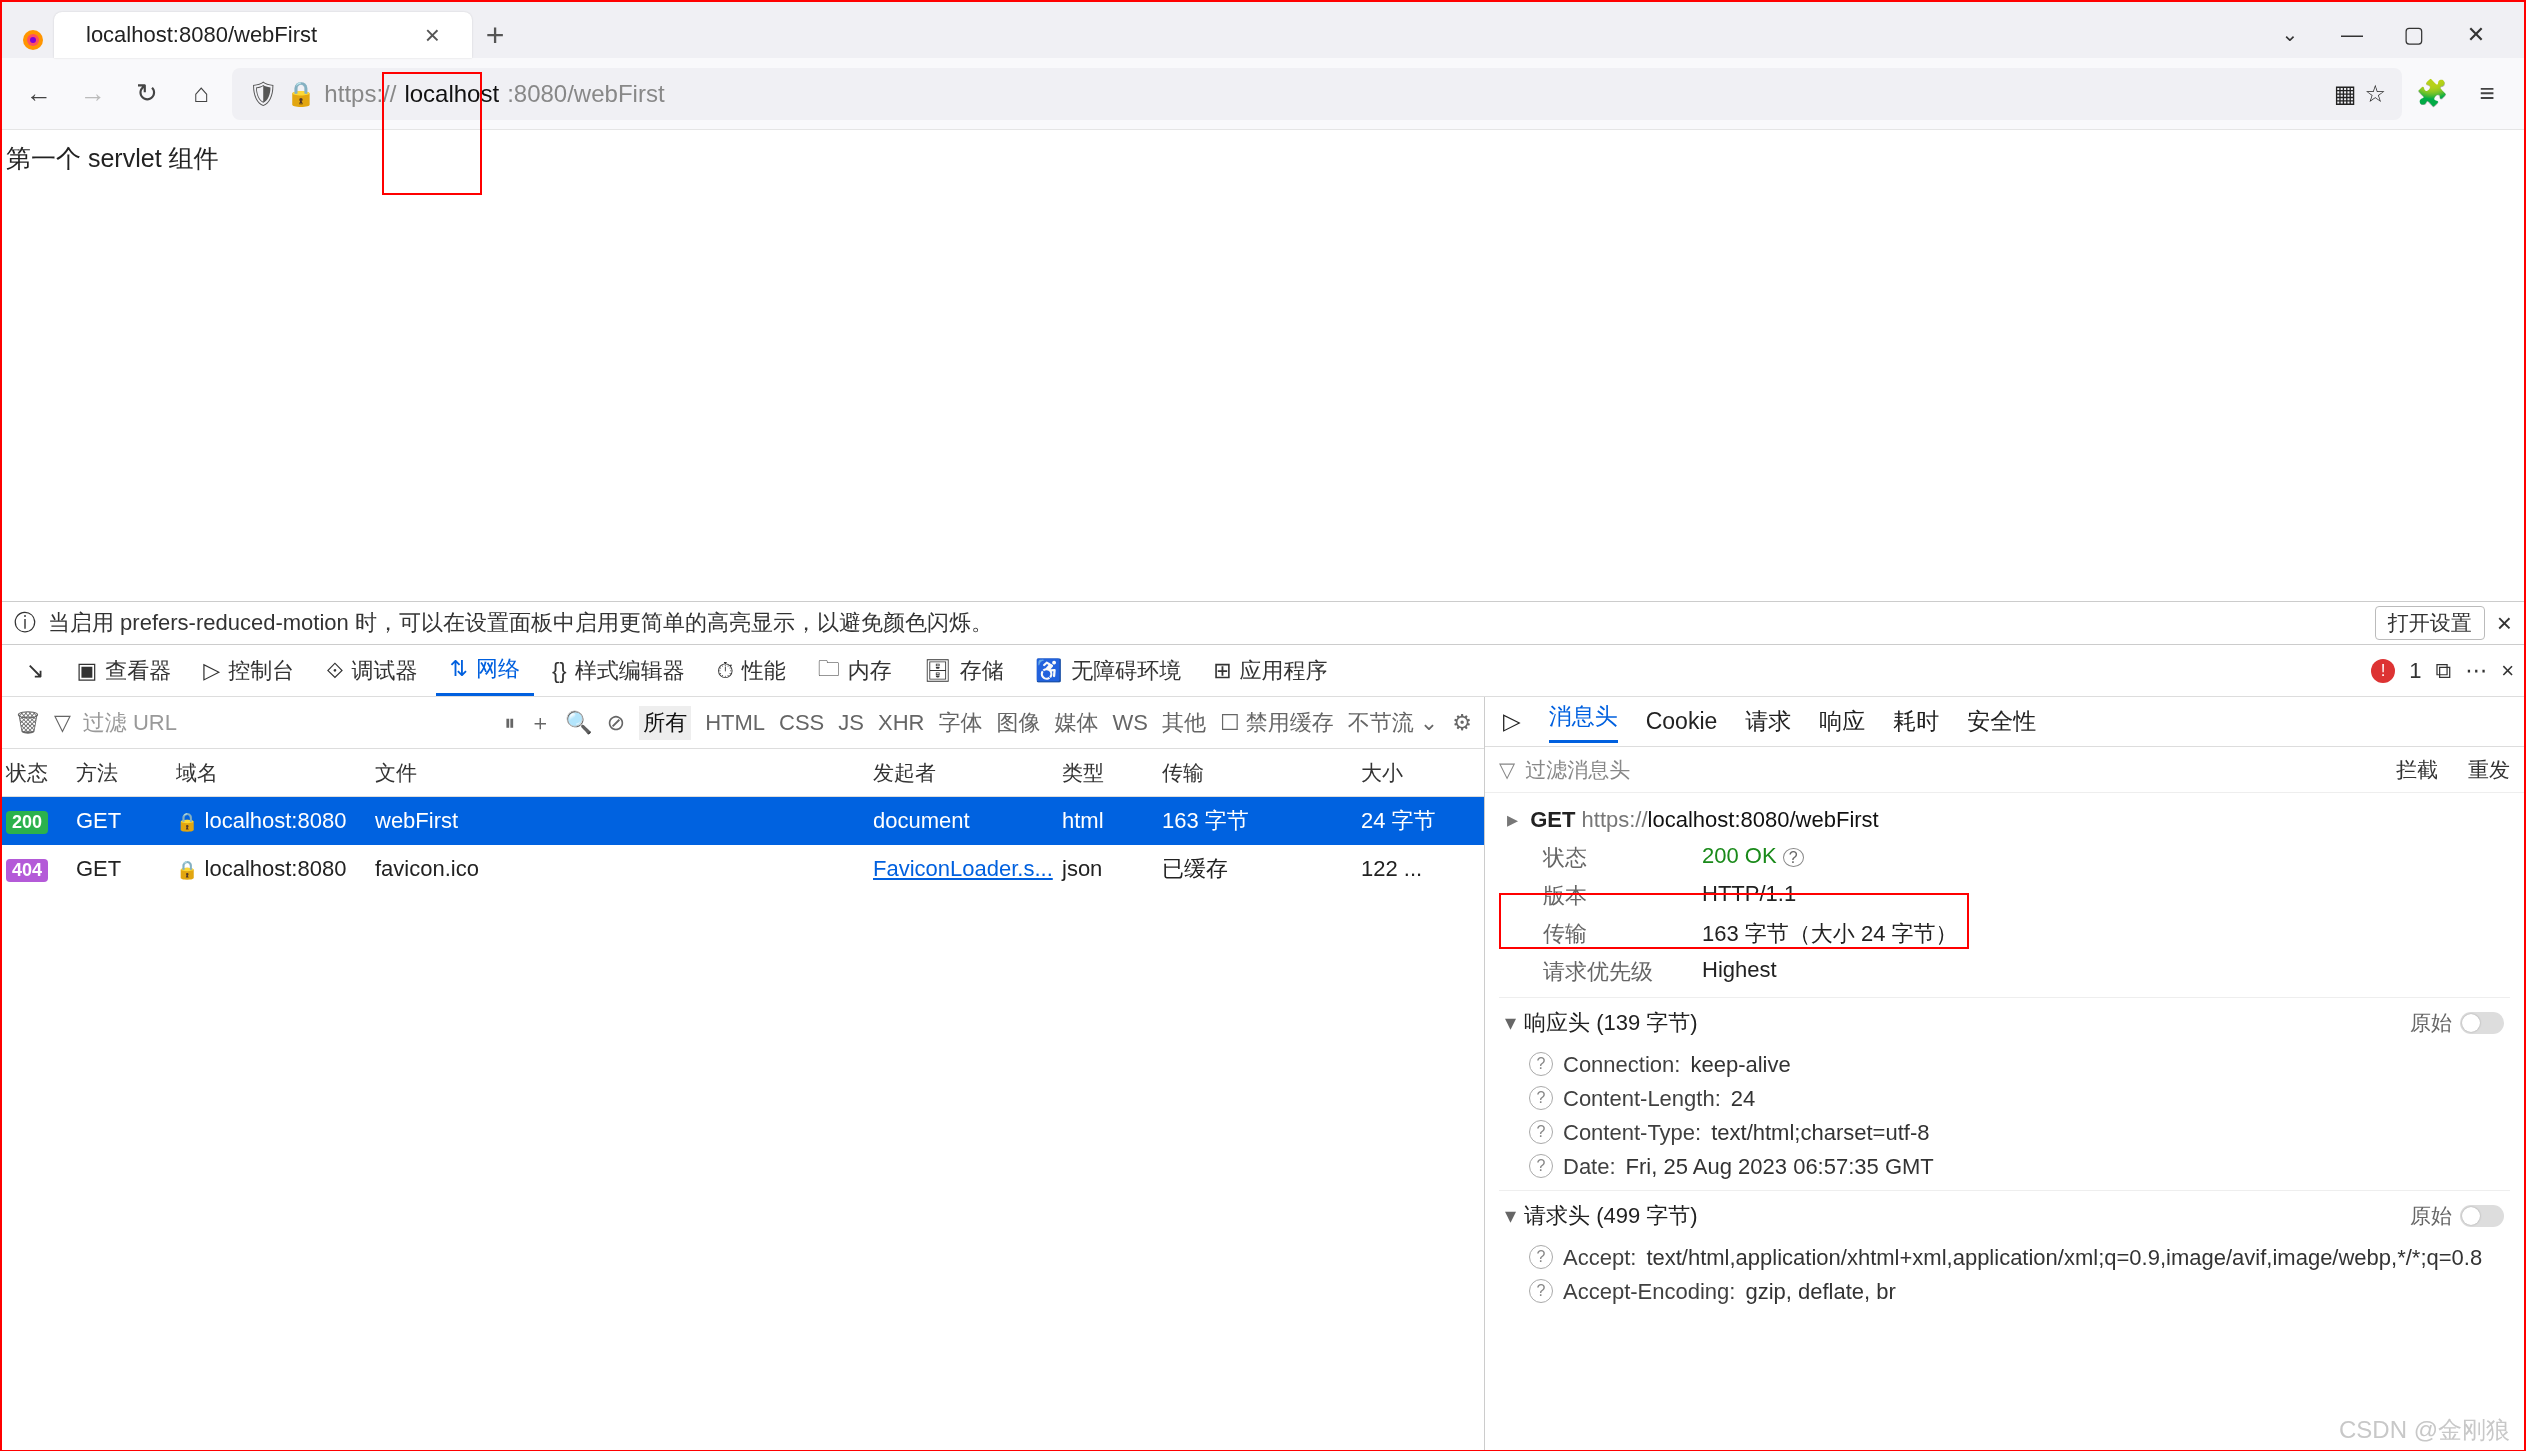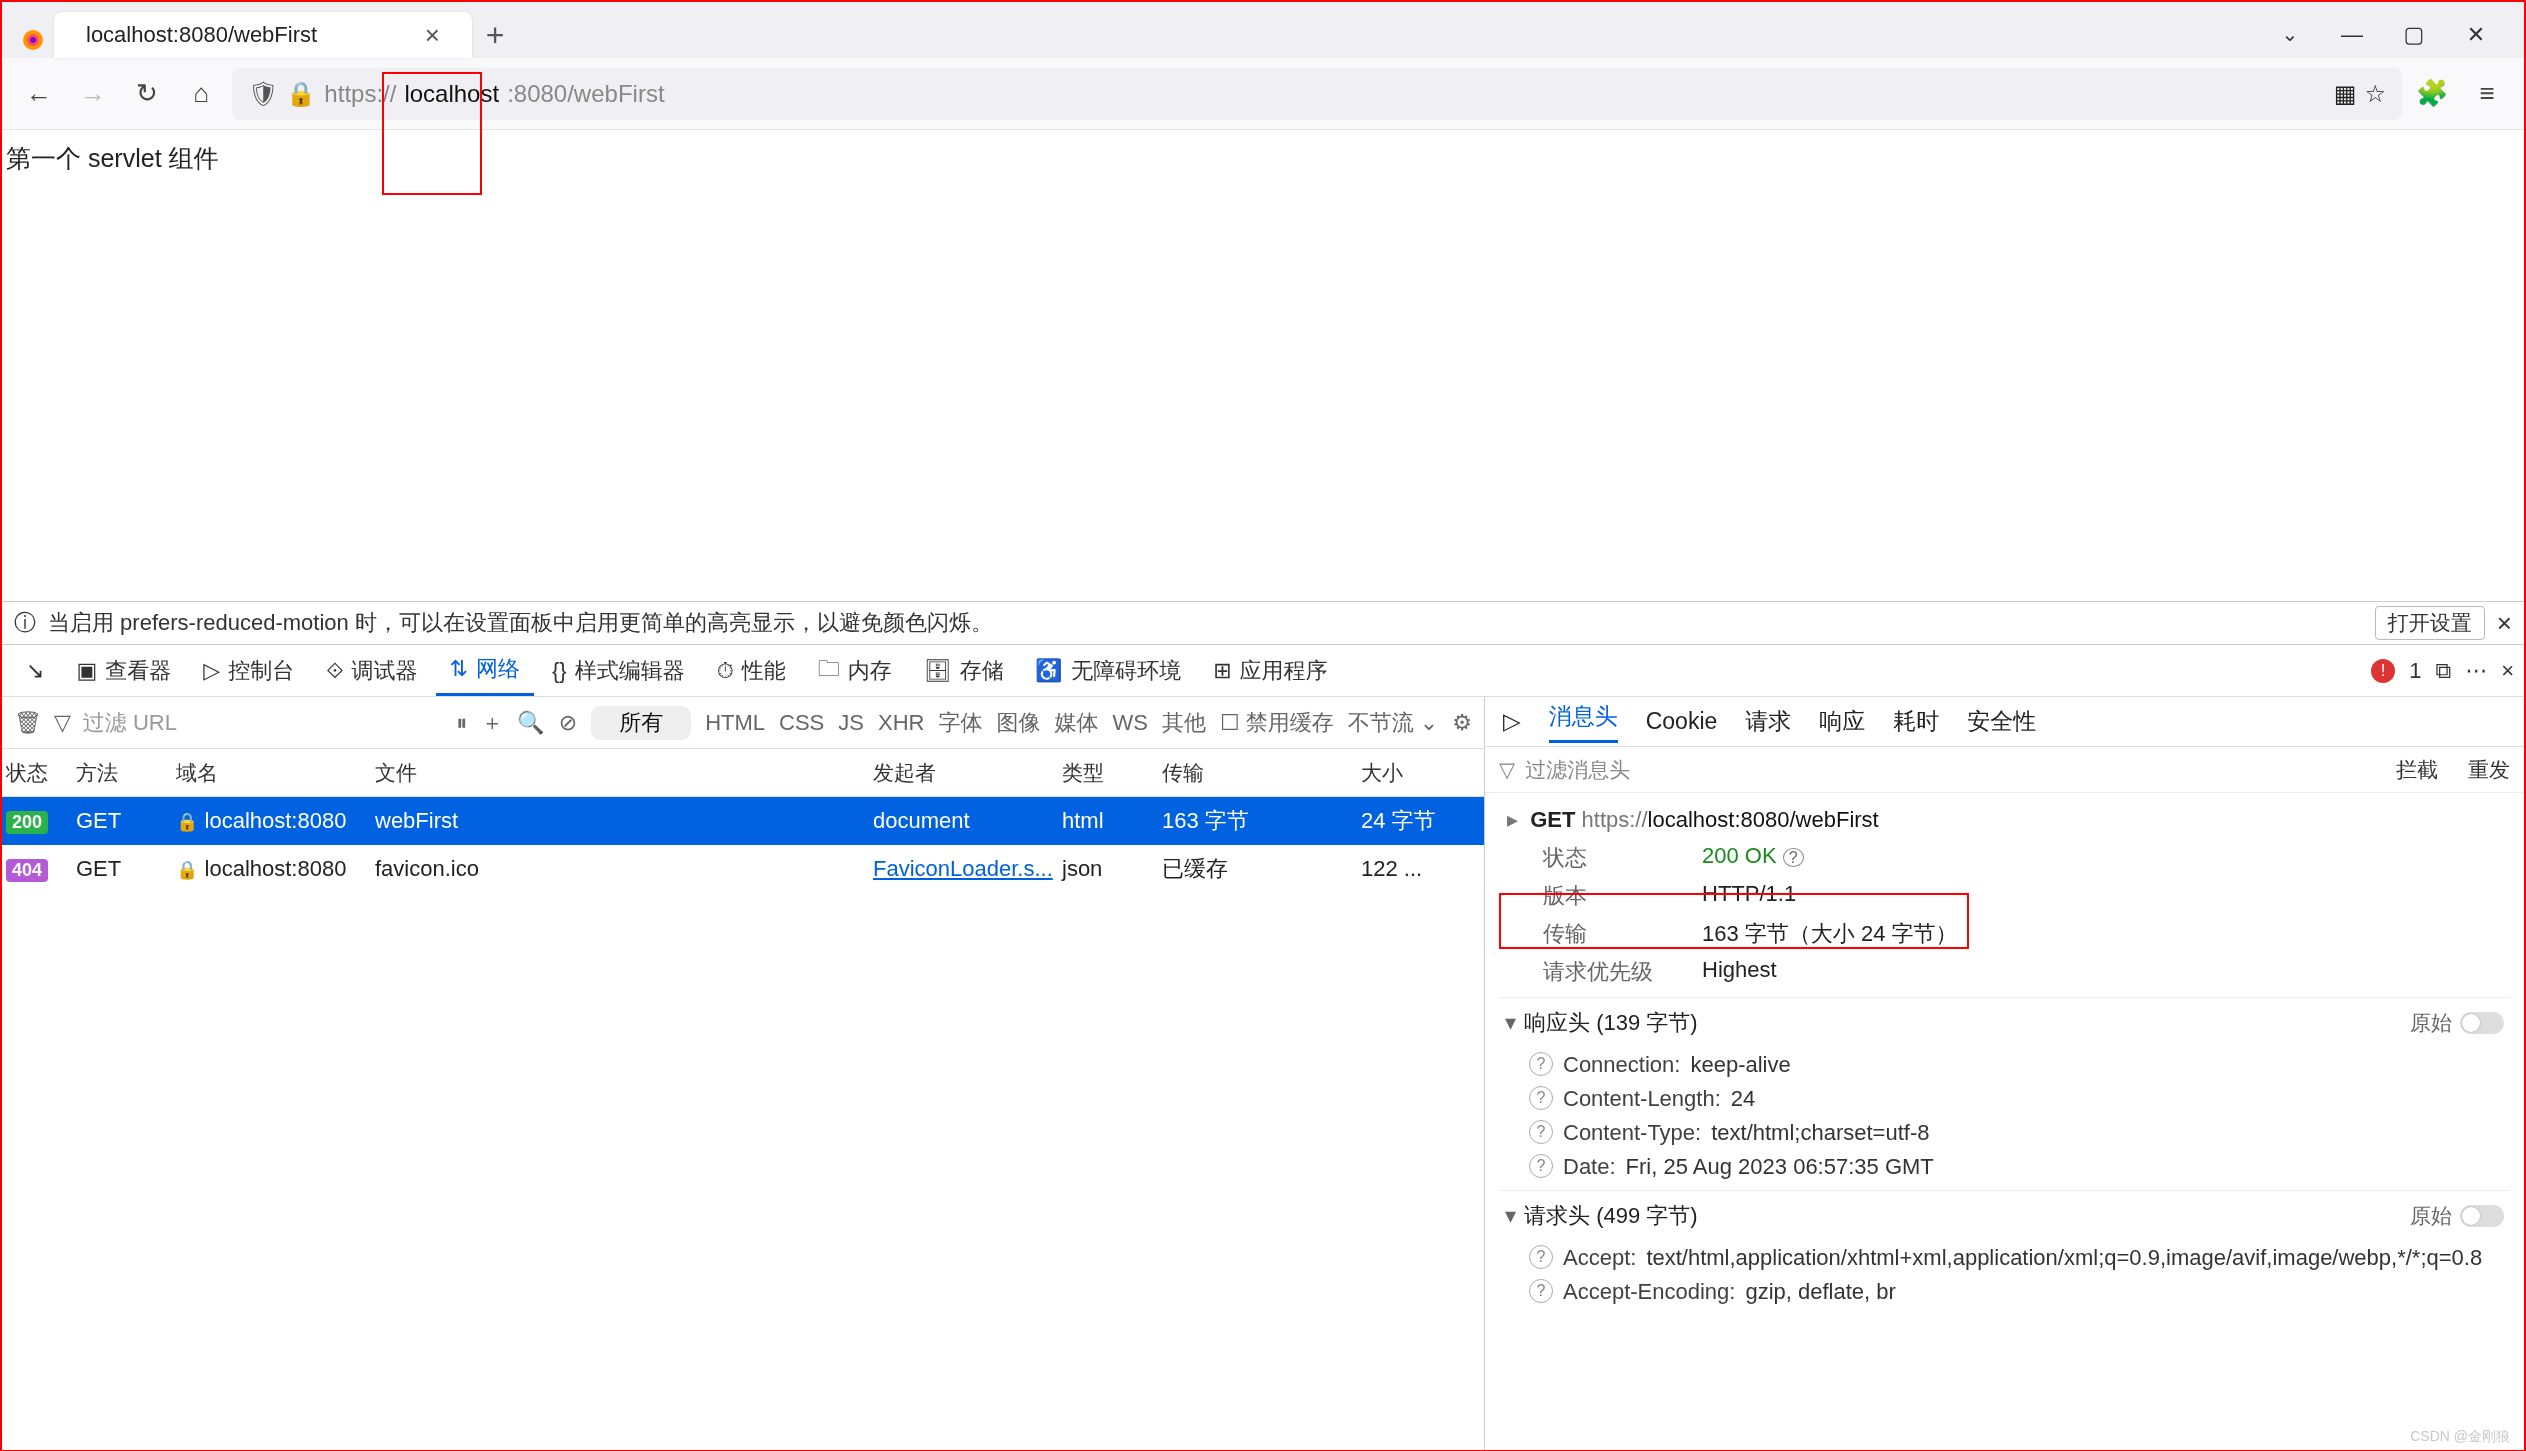--- a/index.html
+++ b/index.html
@@ -38,21 +38,21 @@
 .dt-tabs { height: 52px; display: flex; align-items: center; gap: 4px; padding: 0 10px; border-bottom: 1px solid #ddd; font-size: 22px; color: #333; }
 .dt-tab { display: flex; align-items: center; gap: 8px; padding: 0 14px; height: 100%; }
 .dt-tab.active { color: #0060df; border-bottom: 3px solid #0060df; }
 .dt-tabs .right { margin-left: auto; display: flex; align-items: center; gap: 14px; }
 .err-badge { width: 24px; height: 24px; border-radius: 50%; background: #d33; display: inline-flex; align-items: center; justify-content: center; color: #fff; font-size: 17px; }
 
 .dt-body { flex: 1; display: flex; min-height: 0; }
 .net-left { width: 1483px; display: flex; flex-direction: column; border-right: 1px solid #ccc; }
 .net-toolbar { height: 52px; display: flex; align-items: center; gap: 12px; padding: 0 12px; border-bottom: 1px solid #ddd; font-size: 22px; color: #666; }
 .net-toolbar .right { margin-left: auto; display: flex; align-items: center; gap: 14px; }
-.filter-pill { background: #eee; padding: 2px 28px; border-radius: 9px; color: #111; }
+.filter-pill { background: #eee; padding: 2px 4px; border-radius: 0; color: #111; }
 .net-head, .net-row { display: grid; grid-template-columns: 70px 100px 199px 498px 189px 100px 199px 119px; align-items: center; font-size: 22px; height: 48px; padding: 0 4px; }
 .net-head { color: #333; border-bottom: 1px solid #ddd; font-size: 21px; }
 .net-row.selected { background: #0062e0; color: #fff; }
 .net-row .link { color: #0060df; text-decoration: underline; }
 .status-pill { display: inline-block; padding: 1px 6px; border-radius: 4px; color: #fff; font-size: 18px; font-weight: 600; }
 .status-200 { background: #2bb24c; }
 .status-404 { background: #b45ad8; }
 .lock-mini { color: #777; font-size: 18px; }
 .net-row.selected .lock-mini { color: #e5f0ff; }
 
@@ -74,21 +74,21 @@
 .red-box-ver { position: absolute; border: 2px solid red; left: 0px; top: 54px; width: 470px; height: 56px; pointer-events: none; }
 .section-head { display: flex; align-items: center; gap: 8px; padding: 10px 6px; font-weight: 400; border-top: 1px solid #eee; margin-top: 6px; }
 .section-head .tri { color: #666; }
 .section-head .raw { margin-left: auto; color: #666; font-size: 21px; display: flex; align-items: center; gap: 8px; }
 .toggle { width: 44px; height: 22px; border-radius: 11px; background: #ddd; position: relative; }
 .toggle::after { content: ""; position: absolute; width: 18px; height: 18px; background: #fff; border-radius: 50%; top: 2px; left: 2px; box-shadow: 0 0 2px rgba(0,0,0,.3); }
 .hdr-row { display: flex; gap: 10px; padding: 4px 8px 4px 30px; align-items: flex-start; }
 .hdr-row .q { width: 24px; height: 24px; border: 1px solid #aaa; border-radius: 50%; color: #888; font-size: 16px; display: flex; align-items: center; justify-content: center; }
 .hdr-row .hk { color: #404040; white-space: nowrap; }
 .hdr-row .hv { color: #333; }
-.watermark { position: absolute; right: 14px; bottom: 4px; font-size: 14px; color: #c8c8c8; }
+.watermark { position: absolute; right: 14px; bottom: 4px; font-size: 24px; color: #c8c8c8; }
 svg.tab-icon { width: 24px; height: 24px; }
 </style>
 </head>
 <body>
 
 <div class="tabstrip">
   <div class="ff-logo">
     <svg class="tab-icon" viewBox="0 0 24 24">
         <circle cx="12" cy="12" r="10" fill="#ff9500"></circle>
         <circle cx="12" cy="12" r="6" fill="#ff4f5e"></circle>

